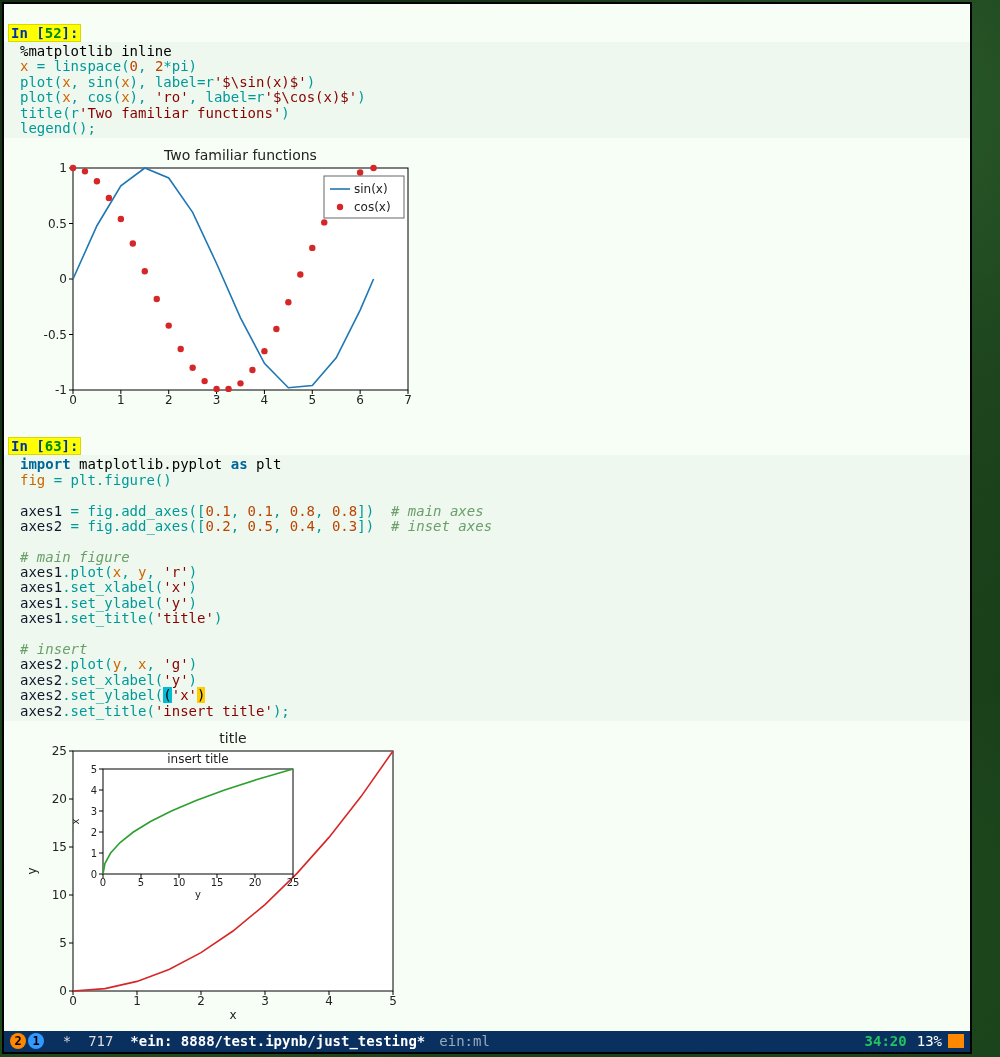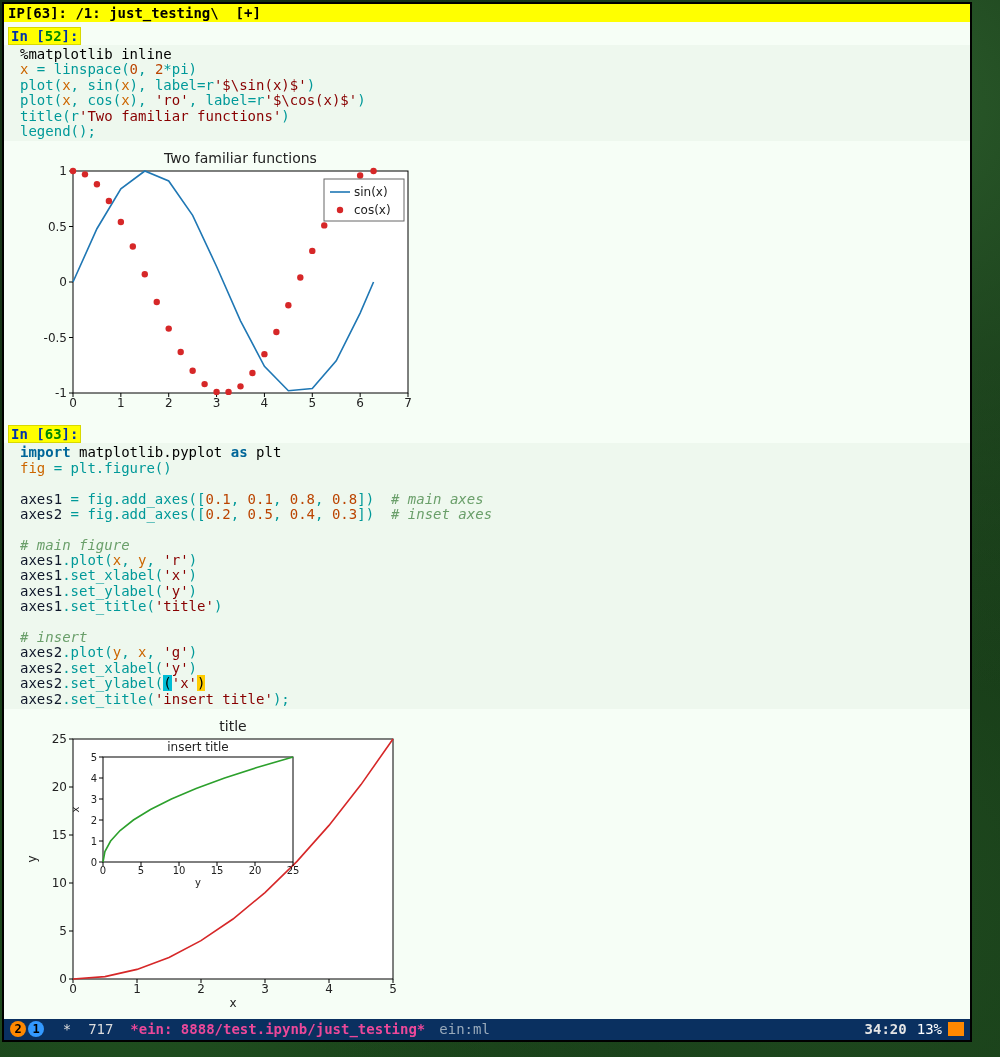--- a/index.html
+++ b/index.html
@@ -31,21 +31,21 @@
   .content {
     background: #f6fef6;
     padding: 2px 0 4px 0;
   }
   .cell-prompt {
     display: inline-block;
     background: #ffff00;
     color: #0033aa;
     font-weight: bold;
     padding: 0 2px;
-    margin: 3px 0 0 4px;
+    margin: 18px 0 0 4px;
     border: 1px solid rgba(0,0,0,0.15);
   }
   .cell-prompt .num { color: #008800; font-weight: bold; }
   .cell-code, .cell-output-text {
     background: #eef8ee;
     padding: 2px 0 2px 16px;
     white-space: pre;
     font-family: inherit;
     line-height: 1.1;
   }
@@ -81,38 +81,37 @@
     justify-content: center;
     width: 16px; height: 16px;
     border-radius: 50%;
     background: #ff8800;
     color: #000;
     font-weight: bold;
     font-size: 12px;
     margin-right: 2px;
   }
   .modeline .badge.blue { background: #3399ff; }
-  .modeline .buf { color: #ec4899; font-weight: bold; }
+  .modeline .buf { color: #ffffff; font-weight: bold; }
   .modeline .mode { color: #9ab; margin-left: 14px; }
   .modeline .filler { flex: 1; }
-  .modeline .pos { color: #e5e5e5; font-weight: bold; }
+  .modeline .pos { color: #22c55e; font-weight: bold; }
   .modeline .pct { color: #fff; margin-left: 10px; }
   .modeline .block { display:inline-block; width:16px; height:14px; background:#ff8800; margin-left:6px; }
 
   svg { display:block; }
   .axis-text { font-family: "DejaVu Sans", sans-serif; font-size: 12px; fill: #222; }
   .axis-text-sm { font-family: "DejaVu Sans", sans-serif; font-size: 10px; fill: #222; }
   .chart-title { font-family: "DejaVu Sans", sans-serif; font-size: 14px; fill: #222; text-anchor: middle; }
   .legend-box { fill: #fff; stroke: #666; stroke-width: 1; }
 </style>
 </head>
 <body>
 
 <div class="frame">
-  <div class="tabbar">IP[63]: /1: just_testing\  [+]</div>
 
   <div class="content">
 
     
     <span class="cell-prompt"><span>In [</span><span class="num">52</span><span>]:</span></span>
 
     <div class="cell-code"><span class="mag">%matplotlib inline</span>
 <span class="var">x</span><span class="op"> = linspace(</span><span class="num">0</span><span class="op">, </span><span class="num">2</span><span class="op">*pi)</span>
 <span class="op">plot(</span><span class="var">x</span><span class="op">, sin(</span><span class="var">x</span><span class="op">), label=r</span><span class="str">'$\sin(x)$'</span><span class="op">)</span>
 <span class="op">plot(</span><span class="var">x</span><span class="op">, cos(</span><span class="var">x</span><span class="op">), </span><span class="str">'ro'</span><span class="op">, label=r</span><span class="str">'$\cos(x)$'</span><span class="op">)</span>

